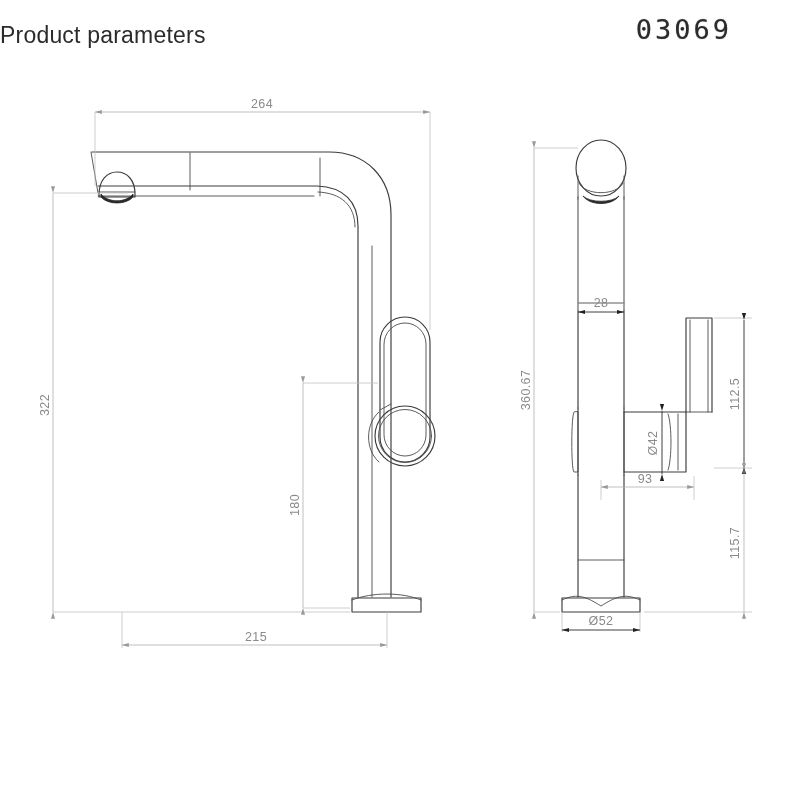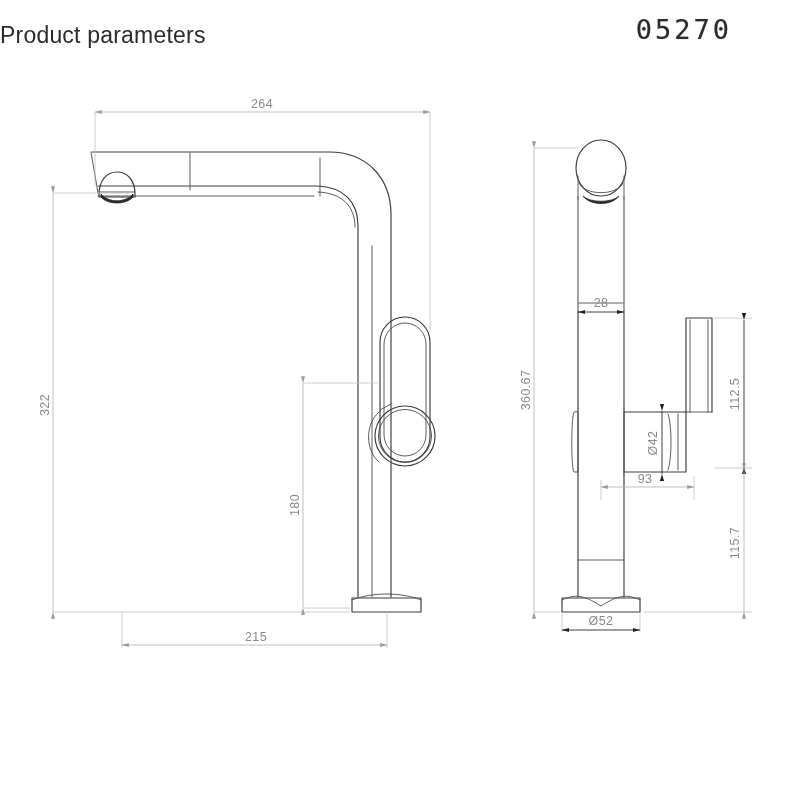--- a/index.html
+++ b/index.html
@@ -86,21 +86,21 @@
   }
   .arrow-dark { fill: #222222; }
   .arrow-light { fill: #9a9a9a; }
 </style>
 </head>
 <body>
 
 <div id="stage">
 
   <div id="title">Product parameters</div>
-  <div id="watermark">05270</div>
+  <div id="watermark">03069</div>
 
   <svg id="drawing" width="790" height="790" viewBox="0 0 790 790">
 
     <defs>
       <marker id="arrL" markerWidth="9" markerHeight="9" refX="8" refY="3" orient="auto">
         <path d="M8,3 L0,0.6 L0,5.4 Z" class="arrow-light"></path>
       </marker>
       <marker id="arrR" markerWidth="9" markerHeight="9" refX="1" refY="3" orient="auto">
         <path d="M1,3 L9,0.6 L9,5.4 Z" class="arrow-light"></path>
       </marker>

